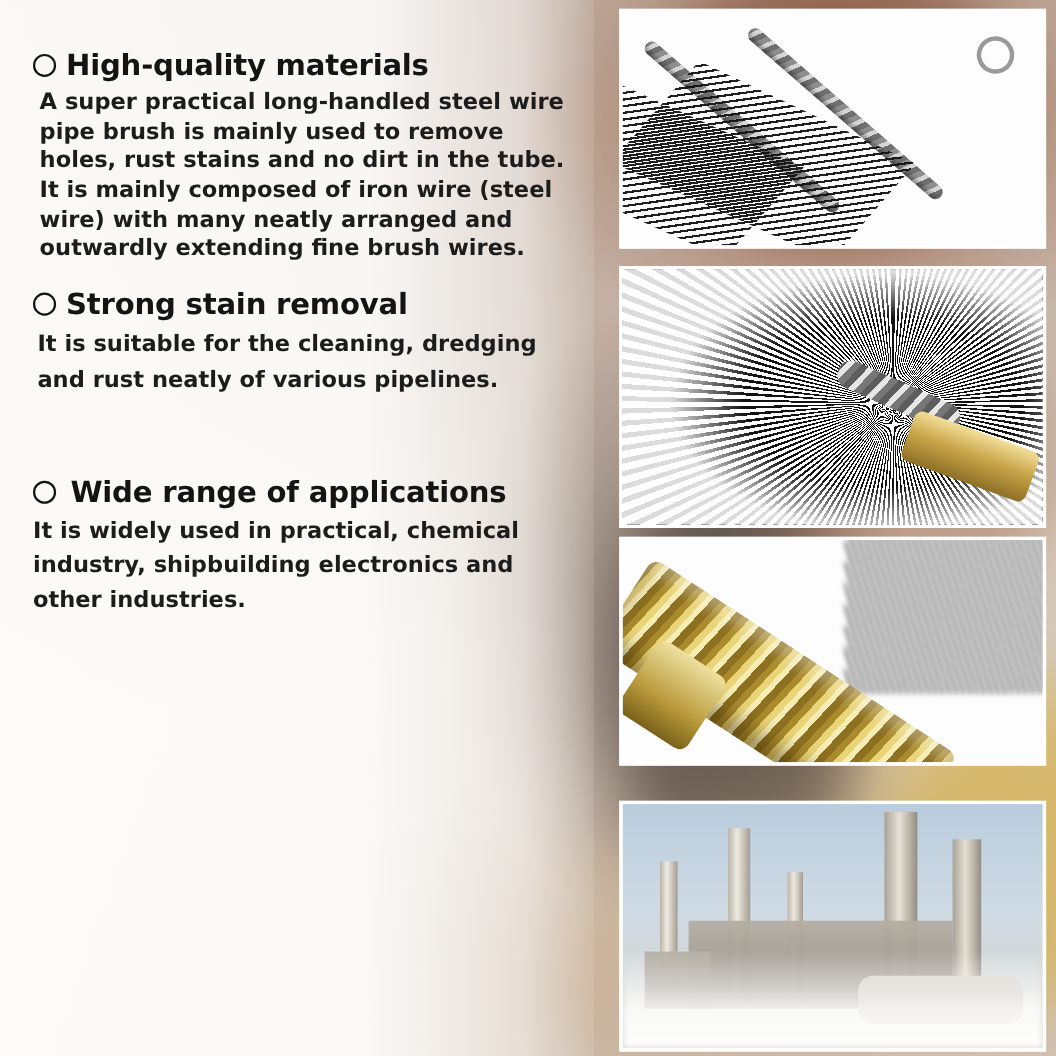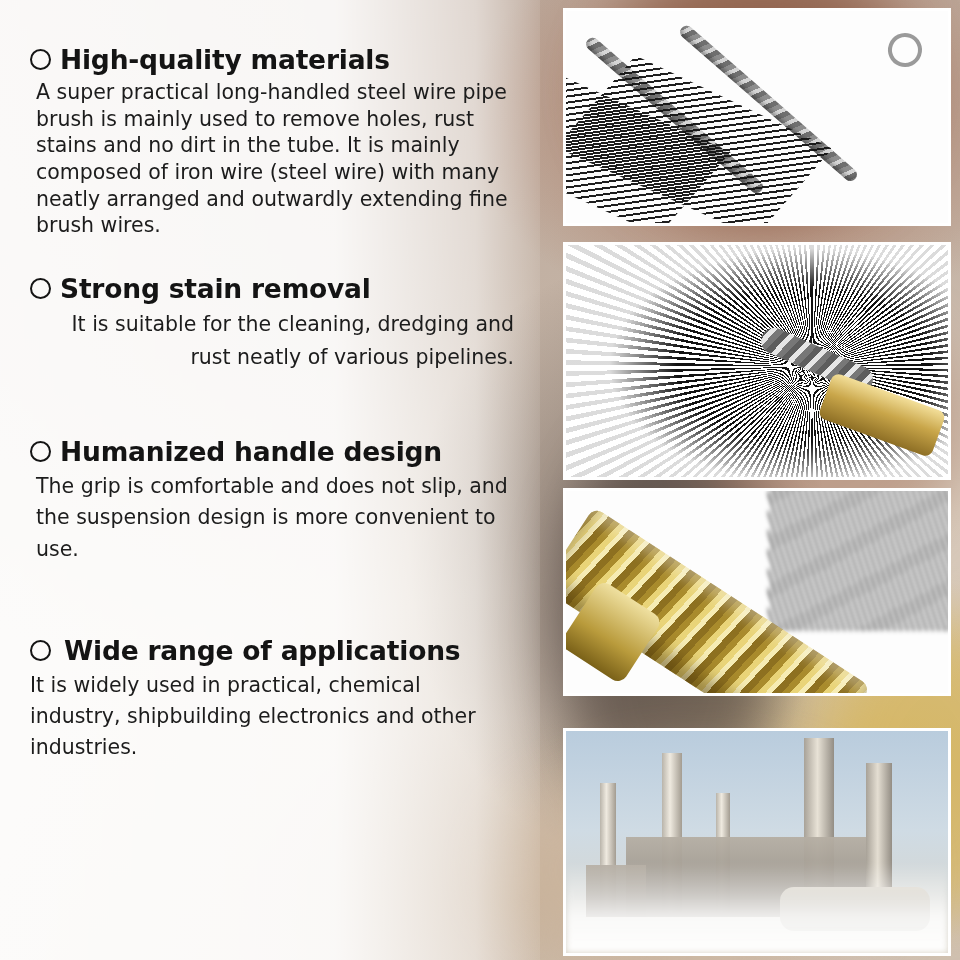--- a/index.html
+++ b/index.html
@@ -77,28 +77,28 @@
   .ring {
     display: inline-block;
     width: 17px;
     height: 17px;
     border: 2.6px solid #141414;
     border-radius: 50%;
     flex: 0 0 auto;
   }
   .feat-body {
     font-size: 20.5px;
-    font-weight: normal;
+    font-weight: bold;
     line-height: 1.32;
     color: #1c1c1c;
     margin: 0;
     max-width: 480px;
   }
   .f1 .feat-body { padding-left: 6px; line-height: 1.3; }
-  .f2 { margin-top: 34px; text-align: right; }
+  .f2 { margin-top: 22px; }
   .f2 .feat-body { padding-left: 4px; line-height: 1.62; }
   .f3 { margin-top: 62px; }
   .f3 .feat-head { font-weight: bold; }
   .f3 .feat-body { padding-left: 6px; line-height: 1.52; }
   .f4 { margin-top: 70px; }
   .f4 .feat-head { gap: 13px; }
   .f4 .feat-body { padding-left: 0px; line-height: 1.52; }
 
   
   .photo-col {
@@ -256,27 +256,20 @@
     </div>
 
     <div class="feature f2">
       <div class="feat-head">
         <span class="ring"></span>
         <span>Strong stain removal</span>
       </div>
       <p class="feat-body">It is suitable for the cleaning, dredging and rust neatly of various pipelines.</p>
     </div>
 
-    <div class="feature f3">
-      <div class="feat-head">
-        <span class="ring"></span>
-        <span>Humanized handle design</span>
-      </div>
-      <p class="feat-body">The grip is comfortable and does not slip, and the suspension design is more convenient to use.</p>
-    </div>
 
     <div class="feature f4">
       <div class="feat-head">
         <span class="ring"></span>
         <span>Wide range of applications</span>
       </div>
       <p class="feat-body">It is widely used in practical, chemical industry, shipbuilding electronics and other industries.</p>
     </div>
 
   </div>

